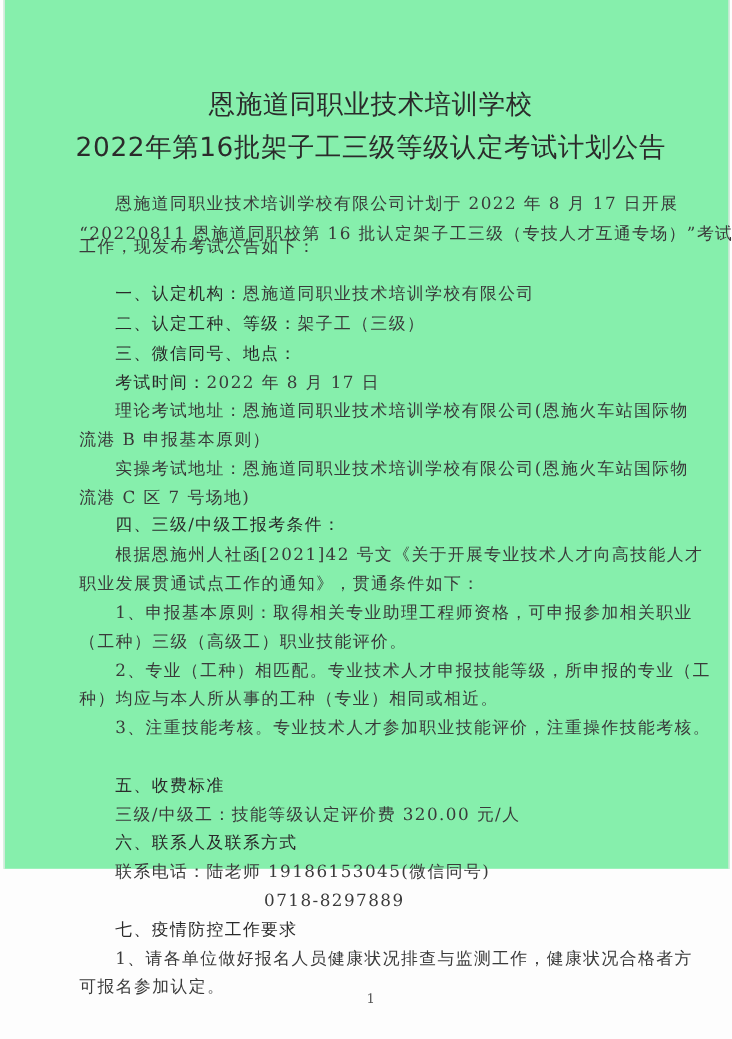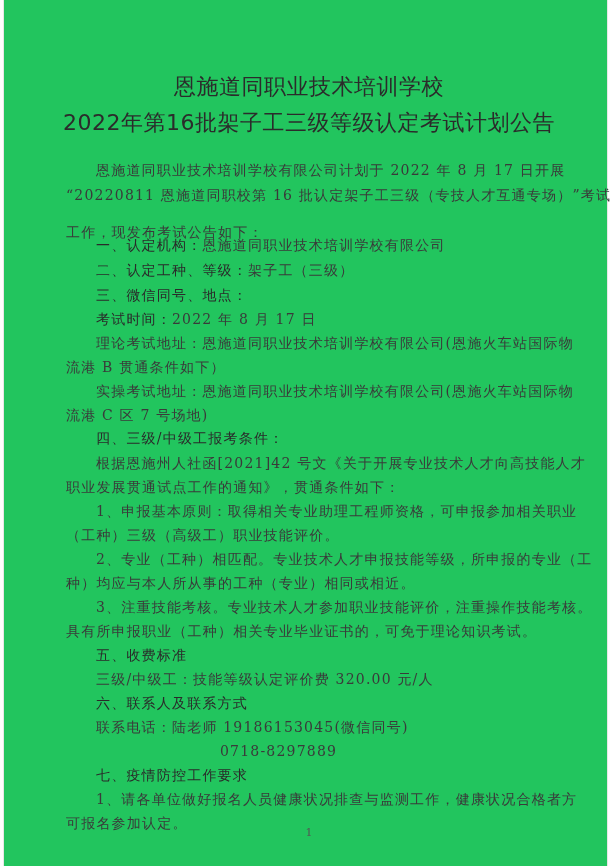--- a/index.html
+++ b/index.html
@@ -4,22 +4,22 @@
 <style>
   html, body { margin: 0; padding: 0; }
   body {
     width: 610px; height: 866px; overflow: hidden;
     background: #fdfdfd;
     font-family: "DejaVu Serif", "Liberation Serif", serif;
     color: #333;
     position: relative;
   }
   .page {
-    position: absolute; left: 3px; top: 0; width: 603px; height: 866px;
-    background: #22c55e;
+    position: absolute; left: 3px; top: 0; width: 603px; height: 724px;
+    background: #86efac;
     border-left: 1px solid #e6e6e6;
     border-right: 1px solid #e6e6e6;
   }
   .title {
     position: absolute; left: 0; width: 610px; text-align: center;
     font-family: "DejaVu Sans", "Liberation Sans", sans-serif;
     font-size: 22px; color: #2b2b2b; letter-spacing: 0.5px;
   }
   .t1 { top: 72px; }
   .t2 { top: 108px; }
@@ -37,46 +37,45 @@
 </style>
 </head>
 <body>
 
 <div class="page">
   <div class="title t1">恩施道同职业技术培训学校</div>
   <div class="title t2">2022年第16批架子工三级等级认定考试计划公告</div>
 
   <div class="line ind" style="top:160px">恩施道同职业技术培训学校有限公司计划于 2022 年 8 月 17 日开展</div>
   <div class="line" style="top:185px">“20220811 恩施道同职校第 16 批认定架子工三级（专技人才互通专场）”考试</div>
-  <div class="line" style="top:222px">工作，现发布考试公告如下：</div>
+  <div class="line" style="top:196px">工作，现发布考试公告如下：</div>
 
   <div class="line ind" style="top:235px">
     <span class="bold">一、认定机构：</span><span>恩施道同职业技术培训学校有限公司</span>
   </div>
   <div class="line ind" style="top:260px">
     <span class="bold">二、认定工种、等级：</span><span>架子工（三级）</span>
   </div>
   <div class="line ind bold" style="top:285px">三、微信同号、地点：</div>
   <div class="line ind" style="top:309px">
     <span class="bold">考试时间：</span><span>2022 年 8 月 17 日</span>
   </div>
   <div class="line ind" style="top:333px">理论考试地址：恩施道同职业技术培训学校有限公司(恩施火车站国际物</div>
-  <div class="line" style="top:357px">流港 B 贯通条件如下）</div>
+  <div class="line" style="top:357px">流港 B 申报基本原则）</div>
   <div class="line ind" style="top:381px">实操考试地址：恩施道同职业技术培训学校有限公司(恩施火车站国际物</div>
   <div class="line" style="top:405px">流港 C 区 7 号场地)</div>
 
   <div class="line ind bold" style="top:428px">四、三级/中级工报考条件：</div>
   <div class="line ind" style="top:453px">根据恩施州人社函[2021]42 号文《关于开展专业技术人才向高技能人才</div>
   <div class="line" style="top:477px">职业发展贯通试点工作的通知》，贯通条件如下：</div>
   <div class="line ind" style="top:501px">1、申报基本原则：取得相关专业助理工程师资格，可申报参加相关职业</div>
   <div class="line" style="top:525px">（工种）三级（高级工）职业技能评价。</div>
   <div class="line ind" style="top:549px">2、专业（工种）相匹配。专业技术人才申报技能等级，所申报的专业（工</div>
   <div class="line" style="top:573px">种）均应与本人所从事的工种（专业）相同或相近。</div>
   <div class="line ind" style="top:597px">3、注重技能考核。专业技术人才参加职业技能评价，注重操作技能考核。</div>
-  <div class="line" style="top:621px">具有所申报职业（工种）相关专业毕业证书的，可免于理论知识考试。</div>
 
   <div class="line ind bold" style="top:645px">五、收费标准</div>
   <div class="line ind" style="top:669px">三级/中级工：技能等级认定评价费 320.00 元/人</div>
 
   <div class="line ind bold" style="top:693px">六、联系人及联系方式</div>
   <div class="line ind" style="top:717px">联系电话：陆老师 19186153045(微信同号)</div>
   <div class="line" style="top:741px; left:216px">0718-8297889</div>
 
   <div class="line ind bold" style="top:765px">七、疫情防控工作要求</div>
   <div class="line ind" style="top:789px">1、请各单位做好报名人员健康状况排查与监测工作，健康状况合格者方</div>

